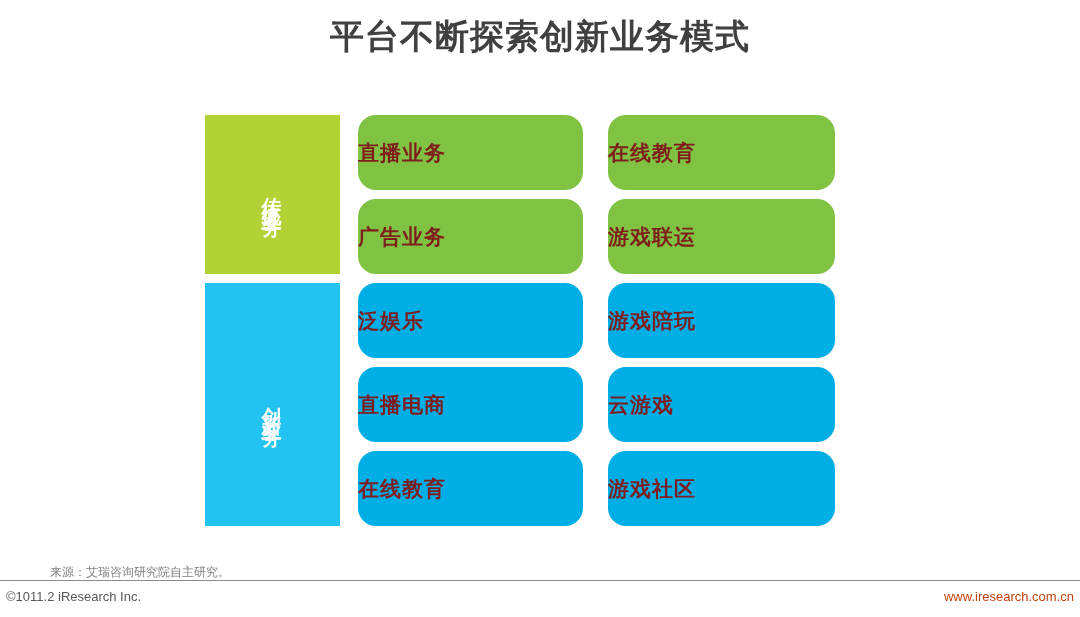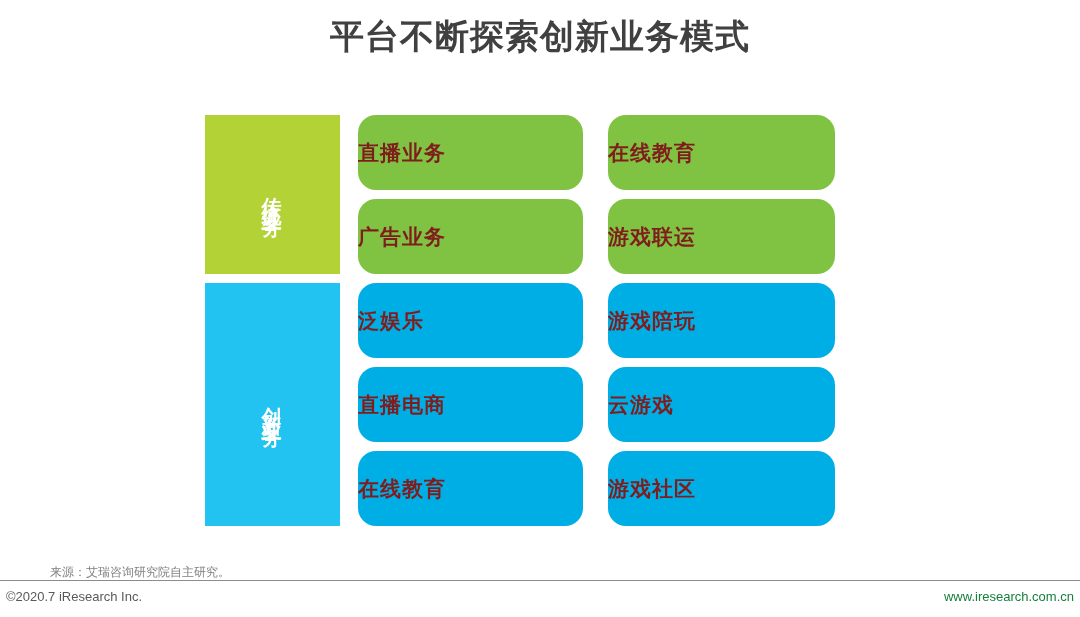--- a/index.html
+++ b/index.html
@@ -84,21 +84,21 @@
     left: 6px;
     top: 589px;
     font-size: 13px;
     color: #595959;
   }
   .website {
     position: absolute;
     right: 6px;
     top: 589px;
     font-size: 13px;
-    color: #15803d;
+    color: #c2410c;
   }
 </style>
 </head>
 <body>
 
 <div class="canvas">
   <h1 class="title">平台不断探索创新业务模式</h1>
 
   <div class="diagram">
 
@@ -137,15 +137,15 @@
     <div class="box blue col-mid row5">
       <span>在线教育</span>
     </div>
     <div class="box blue col-right row5">
       <span>游戏社区</span>
     </div>
   </div>
 
   <div class="source">来源：艾瑞咨询研究院自主研究。</div>
   <div class="divider"></div>
-  <div class="copyright">©2020.7 iResearch Inc.</div>
+  <div class="copyright">©1011.2 iResearch Inc.</div>
   <div class="website">www.iresearch.com.cn</div>
 </div>
 
 </body></html>

